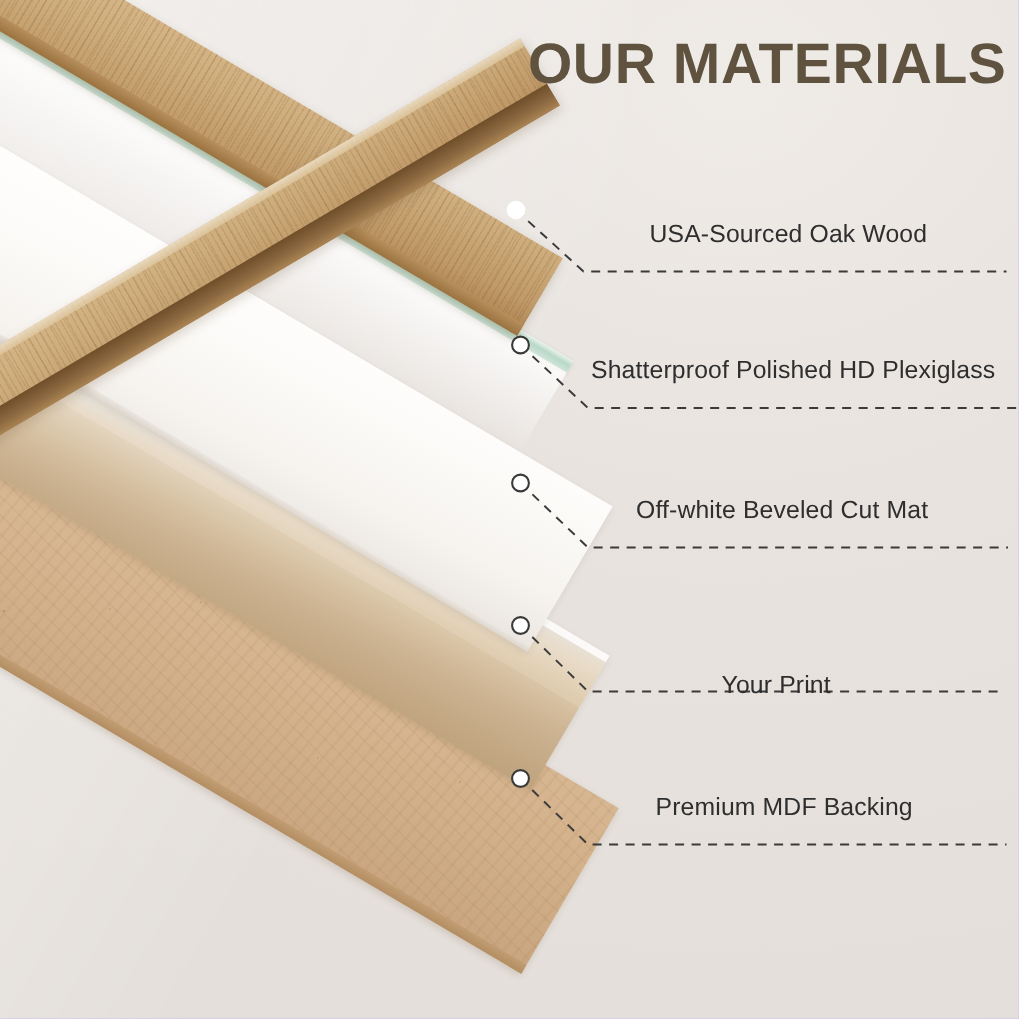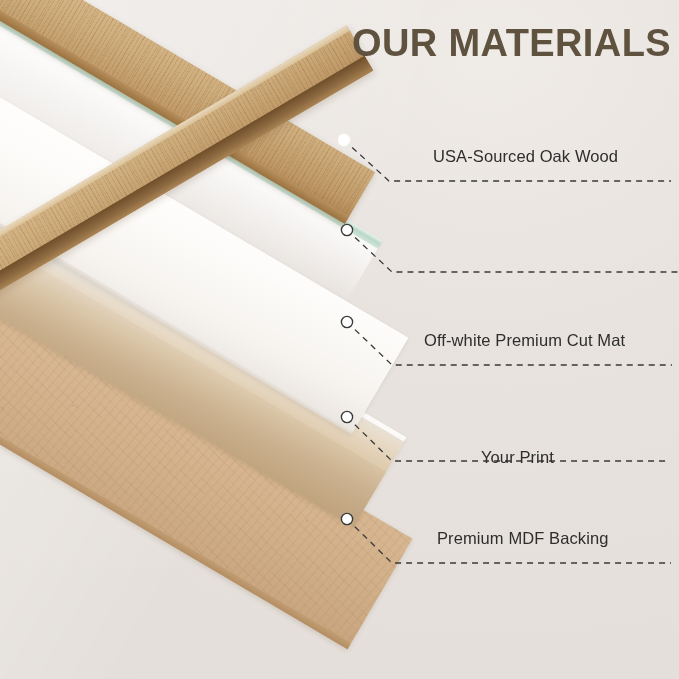--- a/index.html
+++ b/index.html
@@ -291,18 +291,19 @@
           <polyline points="347,417 392,461 669,461" fill="none" stroke="#3a3a3a" stroke-width="1.3" stroke-dasharray="6 5"></polyline>
           <circle cx="347" cy="417" r="5.6" fill="#ffffff" stroke="#3a3a3a" stroke-width="1.4"></circle>
         </g>
         <g>
           <polyline points="347,519 392,563 671,563" fill="none" stroke="#3a3a3a" stroke-width="1.3" stroke-dasharray="6 5"></polyline>
           <circle cx="347" cy="519" r="5.6" fill="#ffffff" stroke="#3a3a3a" stroke-width="1.4"></circle>
         </g>
       </svg>
 
     <div class="callout-label" style="left: 433px; top: 147px;">USA-Sourced Oak Wood</div>
-    <div class="callout-label" style="left: 424px; top: 331px;">Off-white Premium Cut Mat</div>
+    <div class="callout-label" style="left: 394px; top: 238px;">Shatterproof Polished HD Plexiglass</div>
+    <div class="callout-label" style="left: 424px; top: 331px;">Off-white Beveled Cut Mat</div>
     <div class="callout-label" style="left: 481px; top: 448px;">Your Print</div>
     <div class="callout-label" style="left: 437px; top: 529px; text-align: center;">Premium MDF Backing</div>
   </div>
 
 </div>
 
 </body></html>

